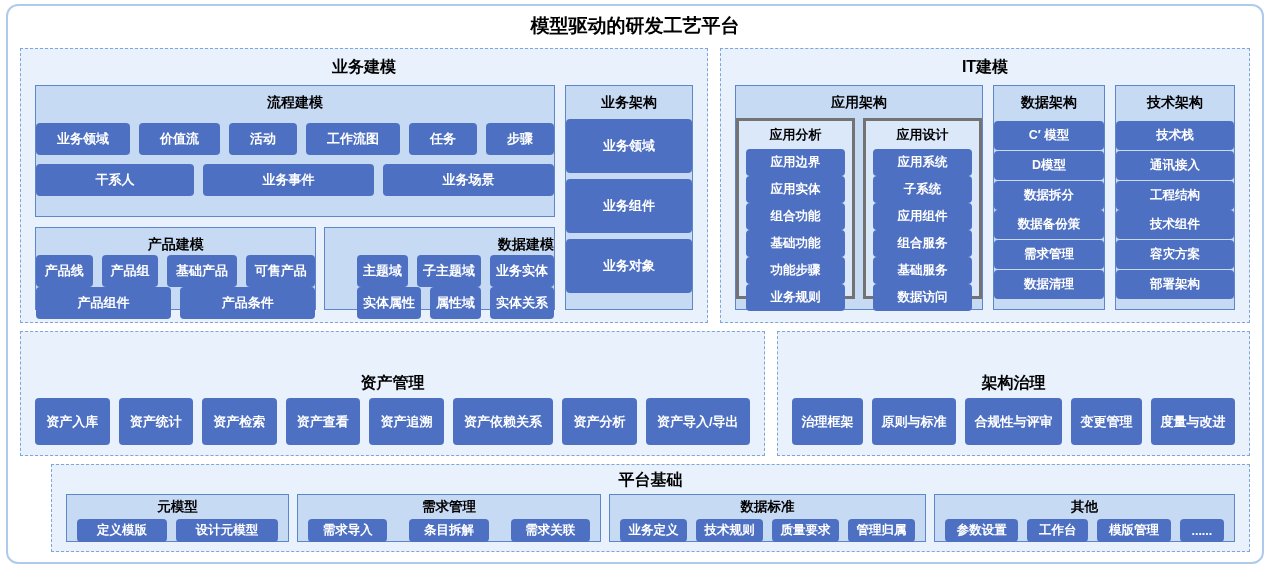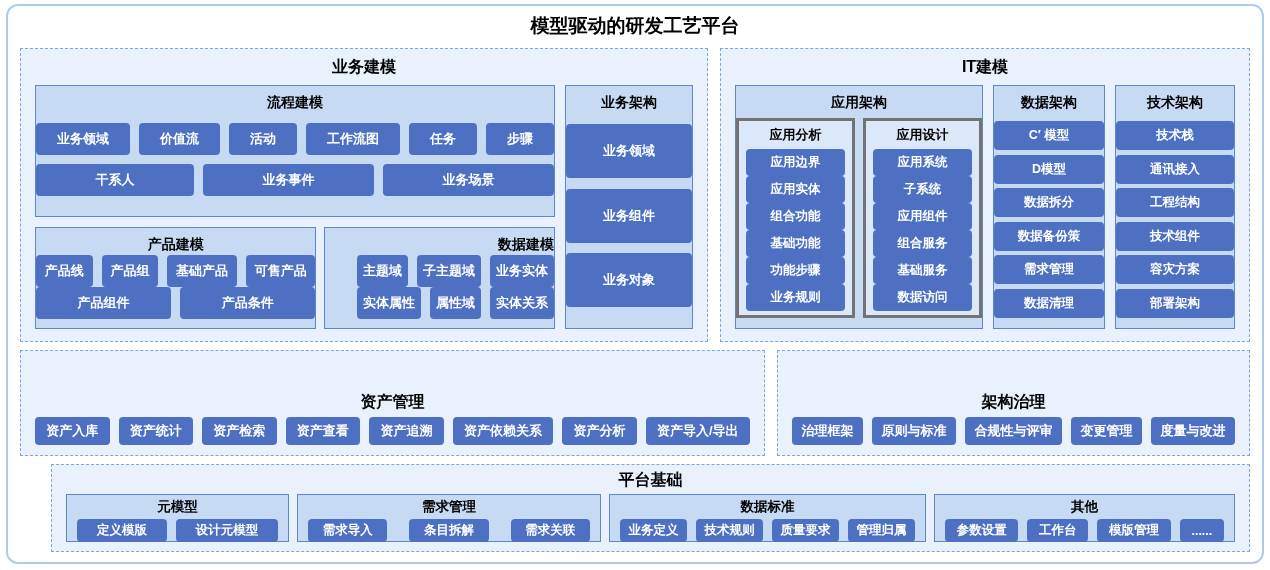--- a/index.html
+++ b/index.html
@@ -57,21 +57,21 @@
   .panel-dataarch { flex:112; }
   .panel-techarch { flex:120; }
   .col-stack { flex:1; display:flex; flex-direction:column; justify-content:space-between; margin-top:8px; min-height:0; }
   .btn-col { height:29px; font-size:12.5px; flex:0 0 auto; }
 
   
   .row2 { flex:0 0 74px; display:flex; gap:12px; }
   .sec-asset { flex:755; padding:4px 14px 10px; }
   .sec-gov { flex:468; padding:4px 14px 10px; }
   .row2 .section-title { height:22px; line-height:22px; margin-bottom:4px;margin-top:36px; }
-  .row2 .btn { height:28px; }
+  .row2 .btn { height:47px; }
 
   
   .row3 { flex:0 0 88px; padding:4px 14px 9px;margin-left:31px; }
   .row3 .section-title { height:22px; line-height:22px; margin-bottom:3px; }
   .platform-body { flex:1; display:flex; gap:8px; min-height:0; }
   .pf-panel { padding:3px 10px 7px; }
   .pf-panel .panel-title { font-size:13.5px; height:18px; line-height:18px; }
   .pf-panel .btn-row { flex:1; align-items:flex-end; margin-top:3px; }
   .pf-panel .btn { height:23px; font-size:12.5px; }
   .pf-meta { flex:225; }

